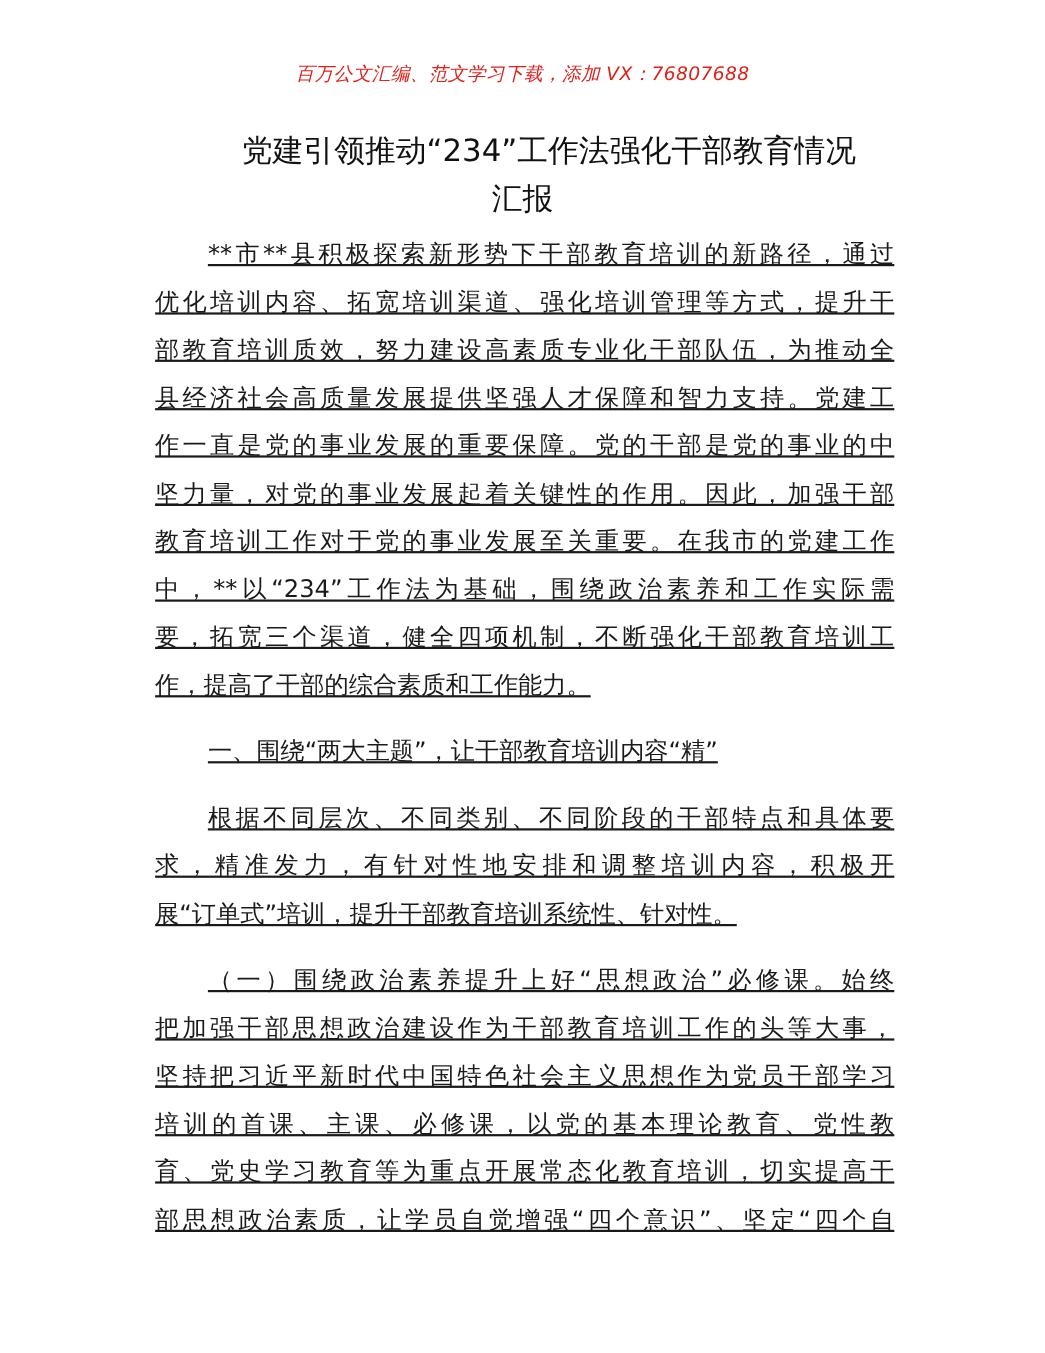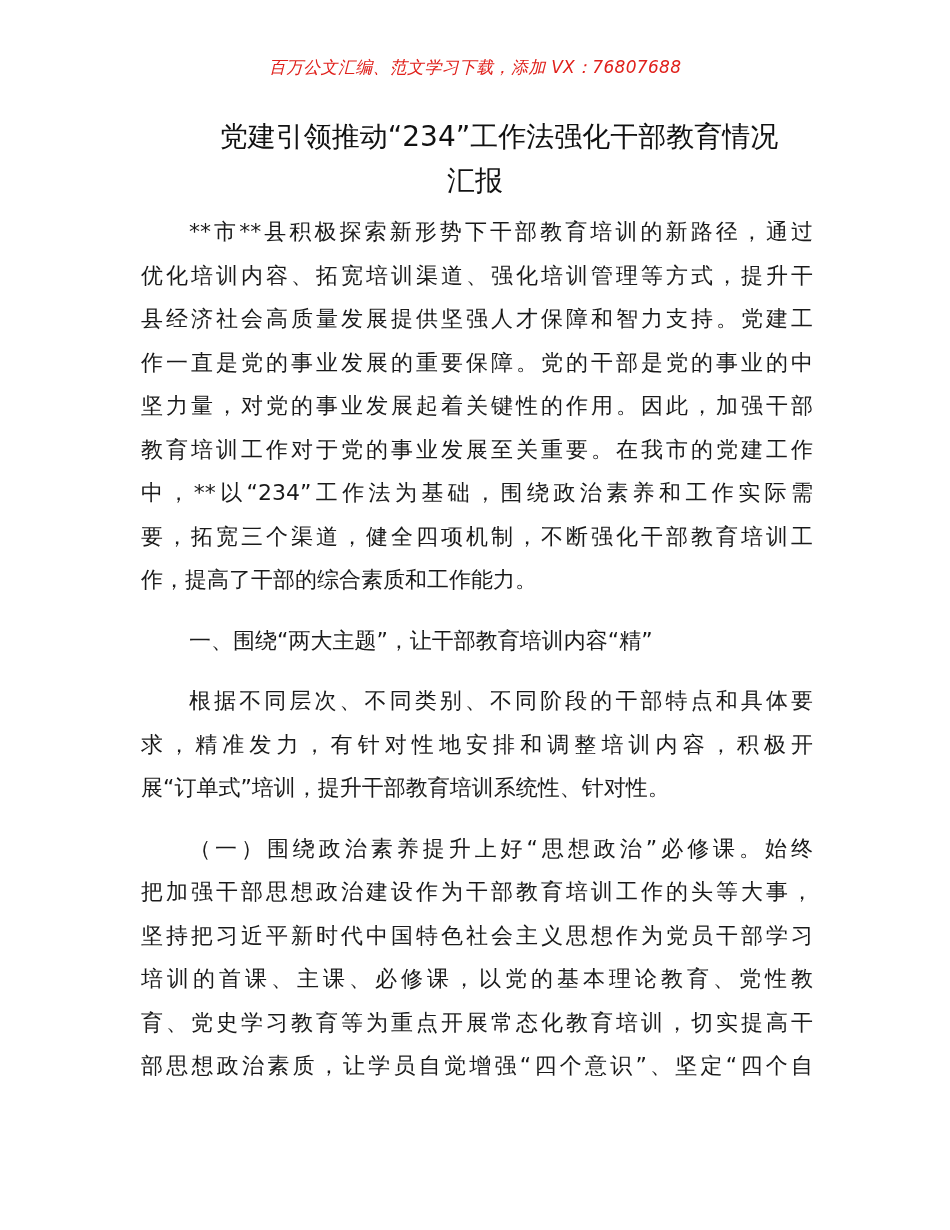--- a/index.html
+++ b/index.html
@@ -4,40 +4,41 @@
 <style>
   html, body { margin:0; padding:0; background:#ffffff; }
   body { width:950px; height:1230px; position:relative; overflow:hidden;
          font-family:"DejaVu Sans","Liberation Sans",sans-serif; color:#1a1a1a; }
   .watermark { position:absolute; top:56px; left:0; width:950px; text-align:center;
                font-size:17px; color:#e0201b; letter-spacing:0.3px;font-style:italic; }
   .title { position:absolute; left:0; width:950px; text-align:center;
            font-size:28px; color:#111; }
   .t1 { top:118px;padding-left:24px; }
   .t2 { top:162px;font-family:Liberation Mono, monospace; }
-  .page { position:absolute; left:141px; top:210px; width:672px; }
+  .page { position:absolute; left:141px; top:210px; width:672px;text-decoration:underline; }
   .line { height:43.5px; line-height:43.5px; font-size:22px; white-space:nowrap;
           text-align:justify; text-align-last:justify; overflow:visible; }
   .line.last { text-align-last:left; }
   .indent { padding-left:48px; }
   .gap { height:17px; }
 </style>
 </head>
 <body>
 
 <div class="watermark">百万公文汇编、范文学习下载，添加 VX：76807688</div>
 
 <div class="title t1">党建引领推动“234”工作法强化干部教育情况</div>
 <div class="title t2">汇报</div>
 
 <div class="page">
 
   <div>
     <div class="line indent">**市**县积极探索新形势下干部教育培训的新路径，通过</div>
     <div class="line">优化培训内容、拓宽培训渠道、强化培训管理等方式，提升干</div>
+    <div class="line">部教育培训质效，努力建设高素质专业化干部队伍，为推动全</div>
     <div class="line">县经济社会高质量发展提供坚强人才保障和智力支持。党建工</div>
     <div class="line">作一直是党的事业发展的重要保障。党的干部是党的事业的中</div>
     <div class="line">坚力量，对党的事业发展起着关键性的作用。因此，加强干部</div>
     <div class="line">教育培训工作对于党的事业发展至关重要。在我市的党建工作</div>
     <div class="line">中，**以“234”工作法为基础，围绕政治素养和工作实际需</div>
     <div class="line">要，拓宽三个渠道，健全四项机制，不断强化干部教育培训工</div>
     <div class="line last">作，提高了干部的综合素质和工作能力。</div>
   </div>
   <div class="gap"></div>
 

